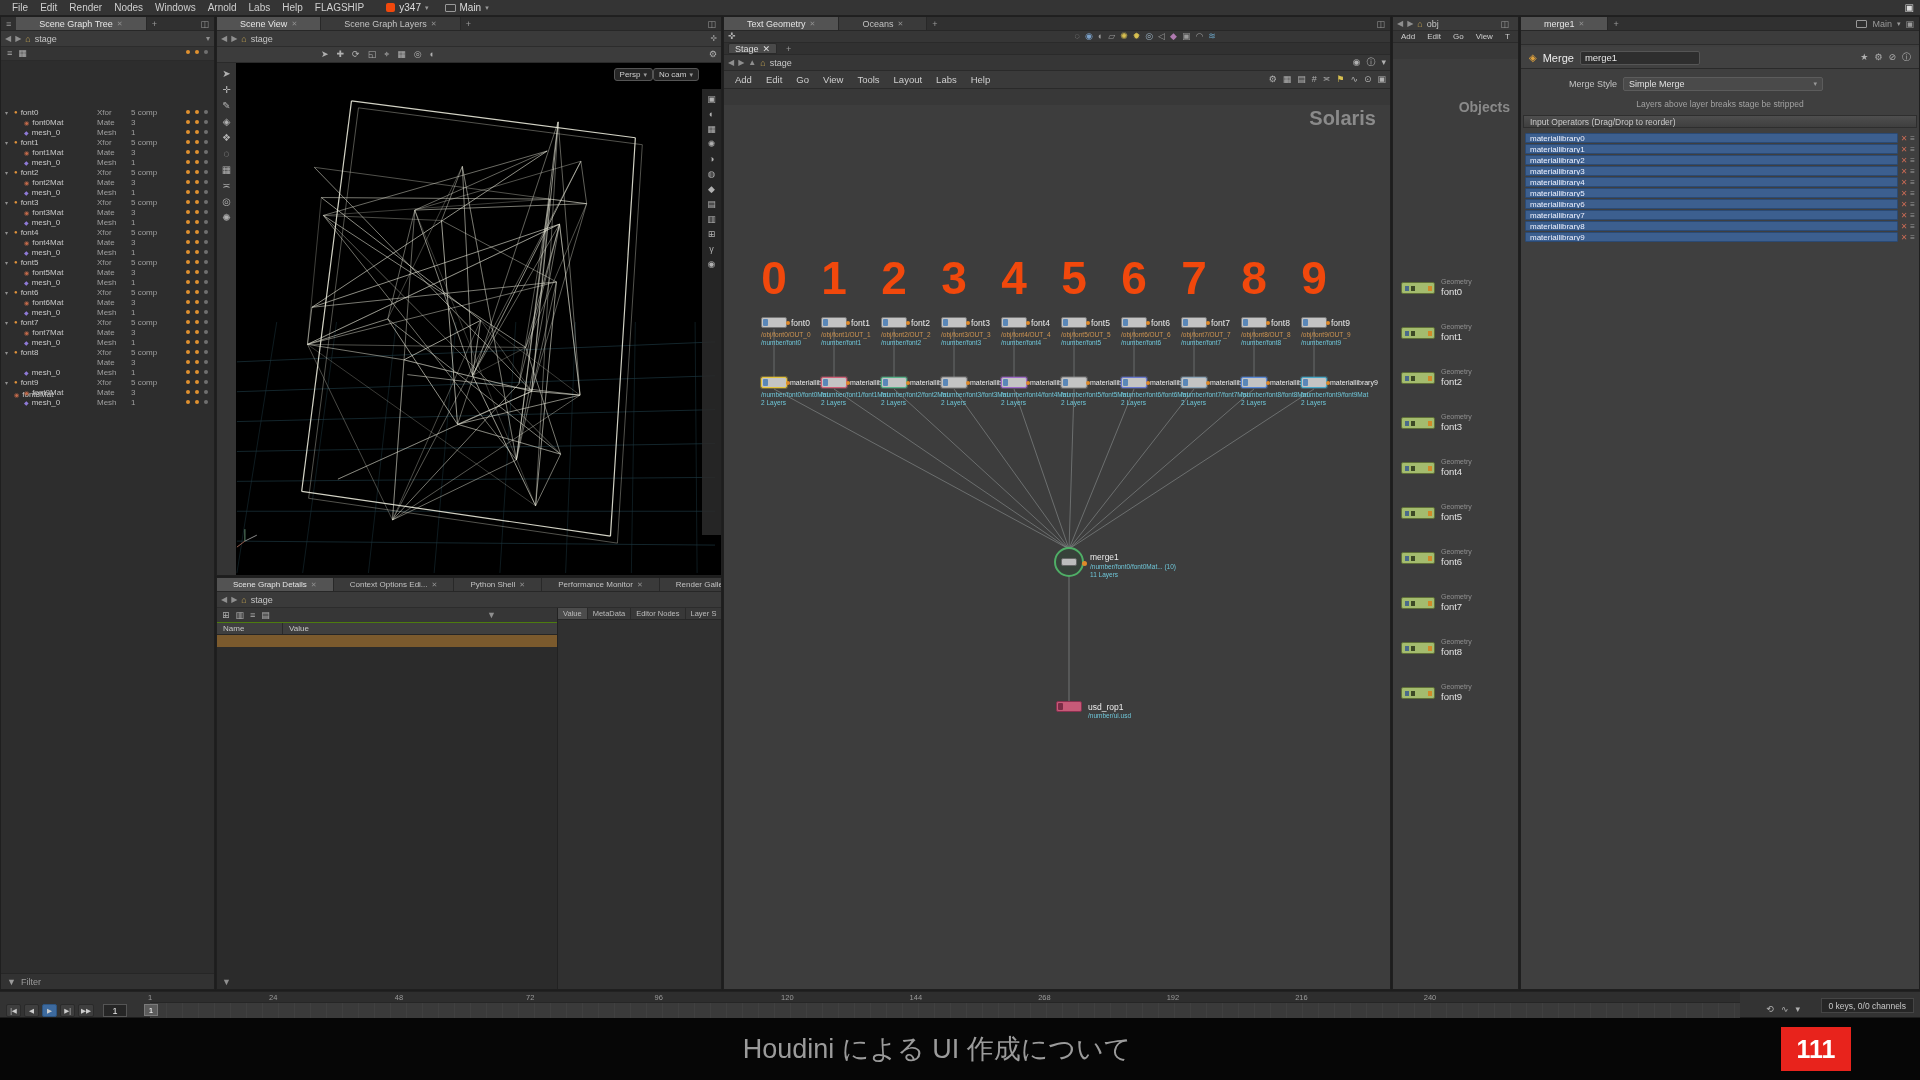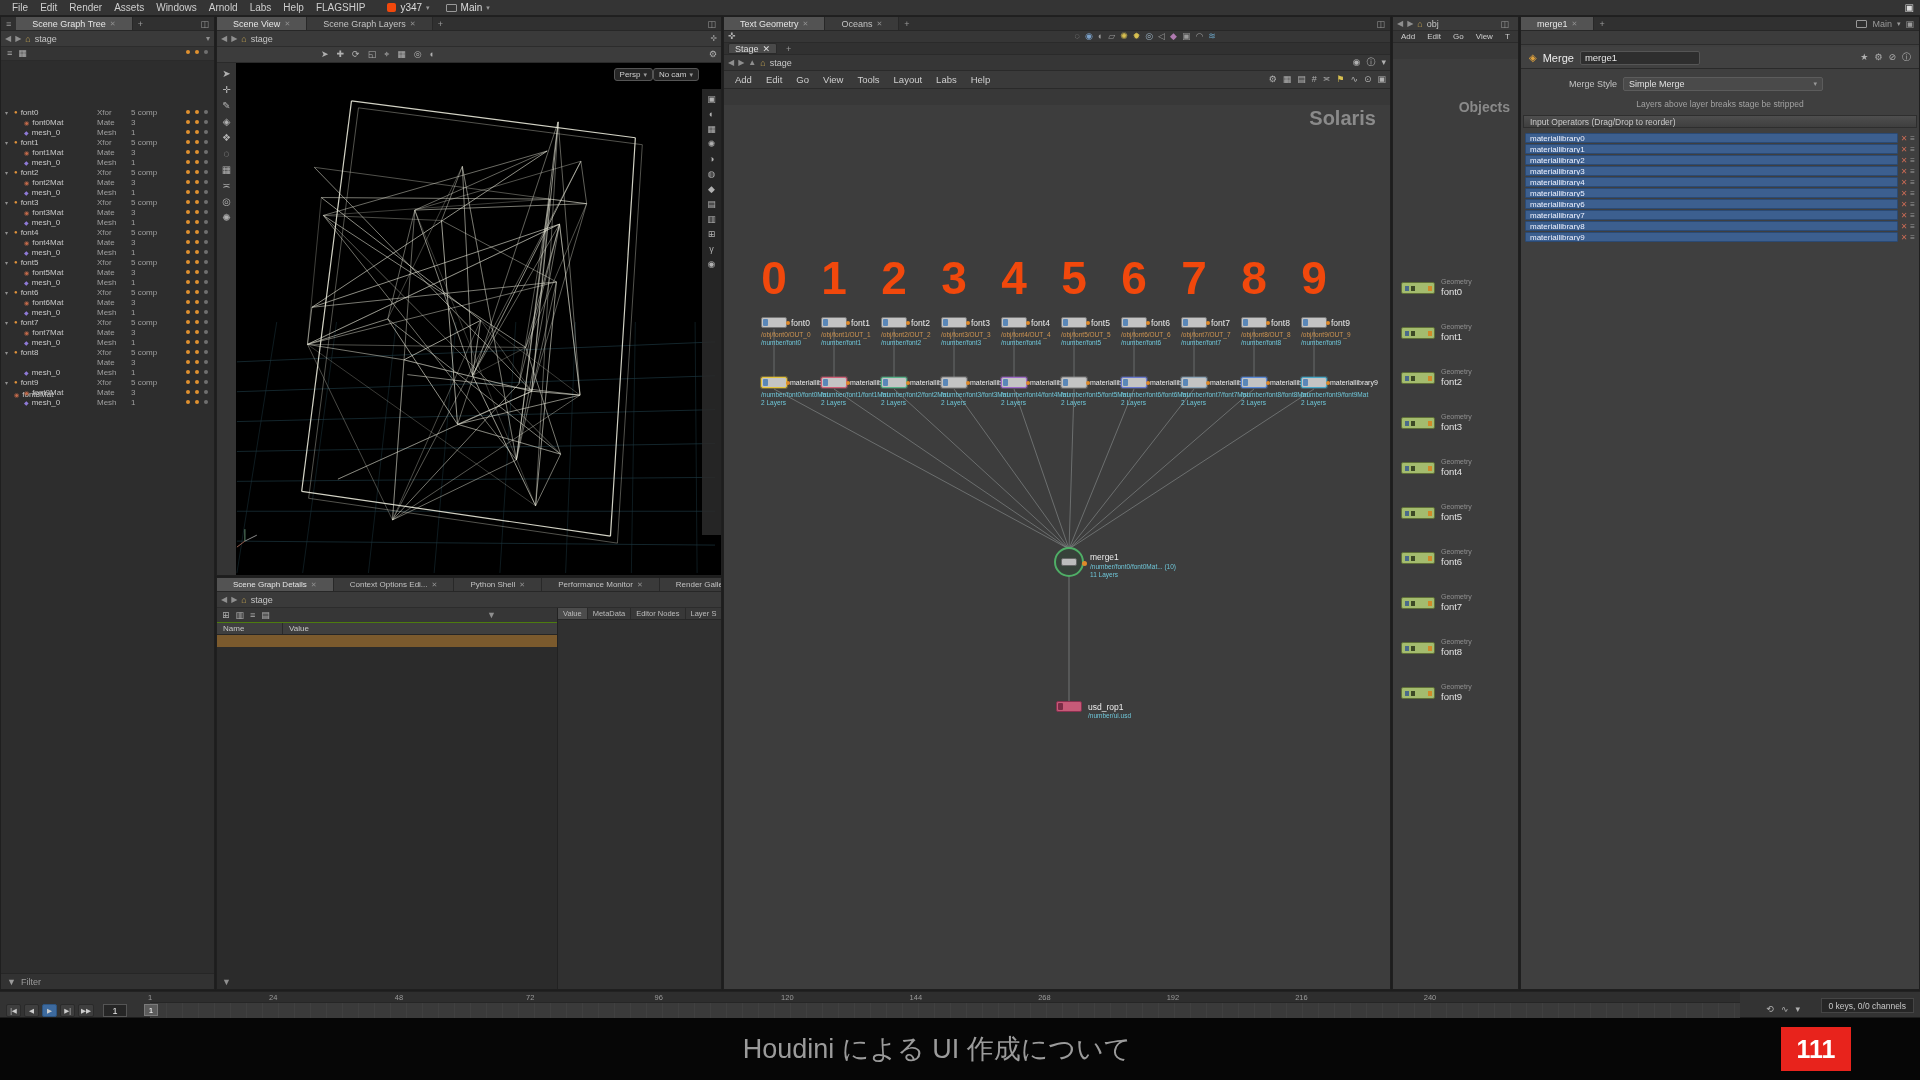--- a/index.html
+++ b/index.html
@@ -13,21 +13,21 @@
 .mi{padding:0 6px;color:#cfcfcf;white-space:nowrap}
 .mb-chip{display:flex;align-items:center;gap:4px;margin-left:16px;color:#ddd;white-space:nowrap}
 .sq{width:9px;height:9px;border-radius:2px;background:#f1480c;display:inline-block}
 .mon{width:11px;height:8px;border:1px solid #999;border-radius:1px;display:inline-block}
 .car{color:#999;font-size:7px}
 .mb-right{margin-left:auto;display:flex;gap:6px;color:#ddd}
 
 
 .pane{position:absolute;background:#383838;border:1px solid #1f1f1f;overflow:hidden}
 .tabrow{display:flex;align-items:stretch;height:14px;background:#303030;font-size:9px;border-bottom:1px solid #272727}
-.ptab{display:flex;align-items:center;gap:4px;padding:0 16px;background:#3a3a3a;border-right:1px solid #282828;color:#c2c2c2;white-space:nowrap}
+.ptab{display:flex;align-items:center;gap:4px;padding:0 23px;background:#3a3a3a;border-right:1px solid #282828;color:#c2c2c2;white-space:nowrap}
 .ptab.act{background:#535353;color:#e6e6e6}
 .ptab .x{font-size:7px;color:#8f8f8f}
 .addtab{display:flex;align-items:center;padding:0 5px;color:#9a9a9a}
 .trf{flex:1}
 .pctl{display:flex;align-items:center;gap:5px;padding:0 5px;color:#9a9a9a}
 .row{display:flex;align-items:center;gap:4px;padding:0 4px}
 .pathrow{height:16px;background:#3a3a3a;border-bottom:1px solid #2c2c2c;font-size:9px;color:#c6c6c6}
 .nav{color:#8f8f8f;font-size:8px}
 .home{color:#cfae55;font-size:9px}
 .ic{color:#b0b0b0;font-size:9px;line-height:1}
@@ -154,21 +154,21 @@
 </head>
 <body>
 
 <div class="screen">
 
   <div class="menubar">
     <div class="menus" id="mbMenus">
         <div class="mi">File</div>
         <div class="mi">Edit</div>
         <div class="mi">Render</div>
-        <div class="mi">Assets</div>
+        <div class="mi">Nodes</div>
         <div class="mi">Windows</div>
         <div class="mi">Arnold</div>
         <div class="mi">Labs</div>
         <div class="mi">Help</div>
         <div class="mi">FLAGSHIP</div>
       </div>
     <div class="mb-chip">
       <span class="sq"></span>
       <span>y347</span>
       <span class="car">▾</span>

